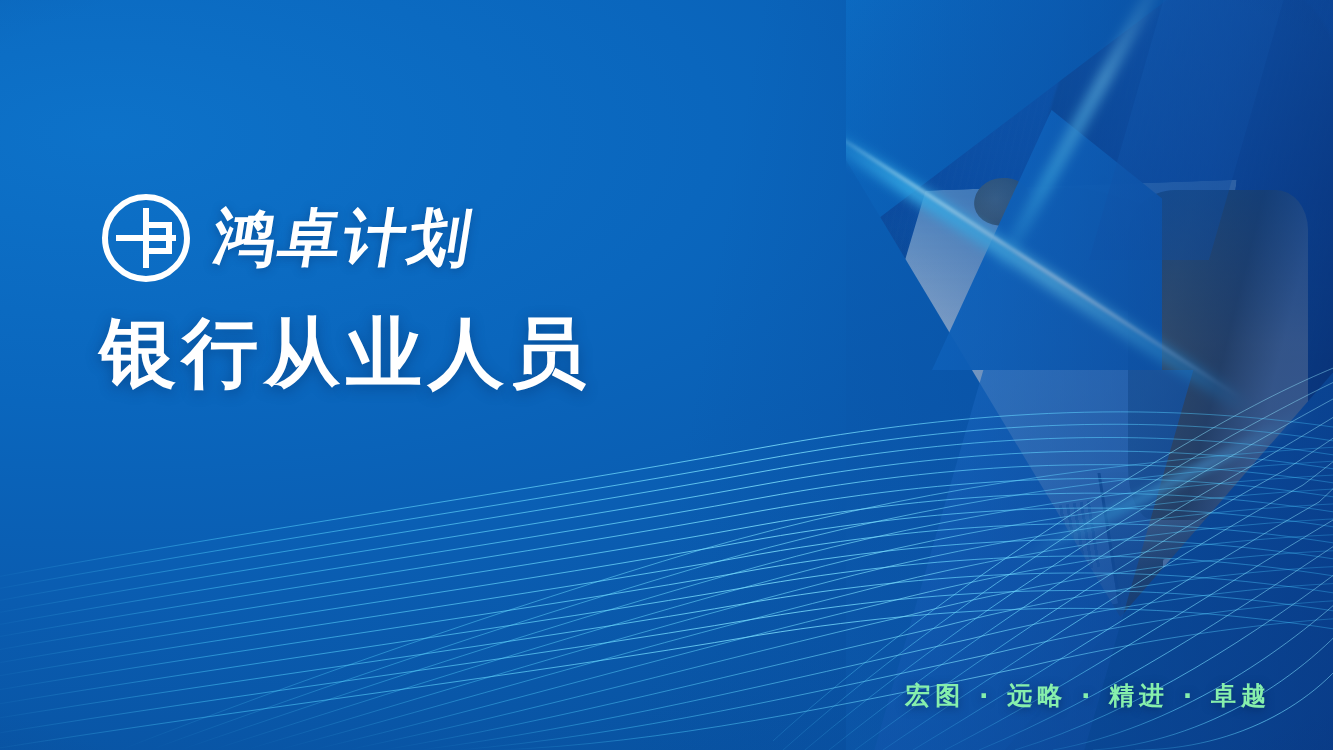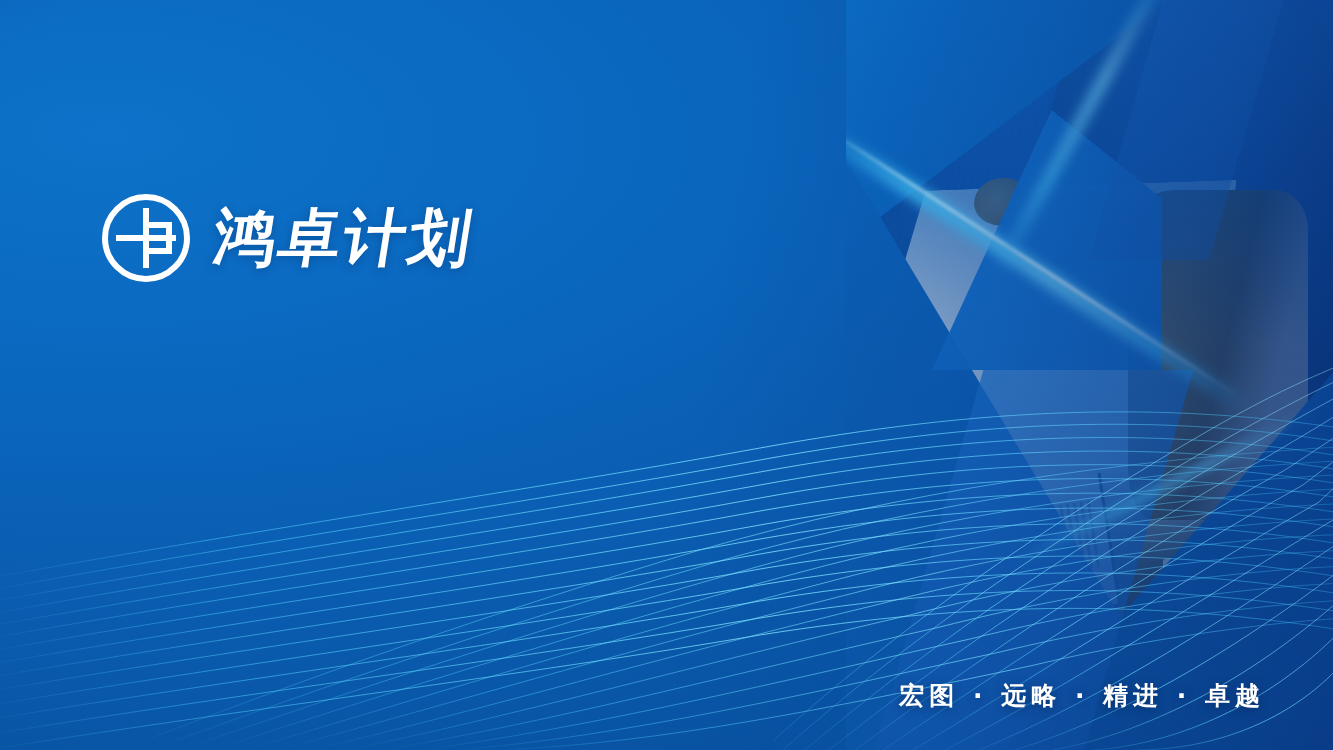--- a/index.html
+++ b/index.html
@@ -252,22 +252,22 @@
     font-weight:700;
     line-height:1.18;
     letter-spacing:6px;
     text-shadow:0 3px 14px rgba(3,40,92,.42);
     white-space:nowrap;
   }
   .title-line{display:block;}
 
   
   .tagline{
-    position:absolute;right:68px;bottom:38px;
-    color:#ffffff;font-size:25px;font-weight:700;
+    position:absolute;right:62px;bottom:38px;
+    color:#86efac;font-size:25px;font-weight:700;
     letter-spacing:5px;
     text-shadow:0 2px 10px rgba(3,30,72,.55);
     white-space:nowrap;
   }
 </style>
 </head>
 <body>
 
 <div id="slide">
 
@@ -400,18 +400,19 @@
             <rect x="43" y="30" width="29" height="6"></rect>
             <rect x="43" y="56" width="29" height="6"></rect>
             <rect x="66" y="30" width="6" height="32"></rect>
           </g>
         </svg>
       </div>
       <div class="brandname">鸿卓计划</div>
     </div>
 
     <div class="title">
+      <span class="title-line">银行从业人员</span>
     </div>
   </div>
 
   <div class="tagline">宏图 · 远略 · 精进 · 卓越</div>
 
 </div>
 
 </body></html>

